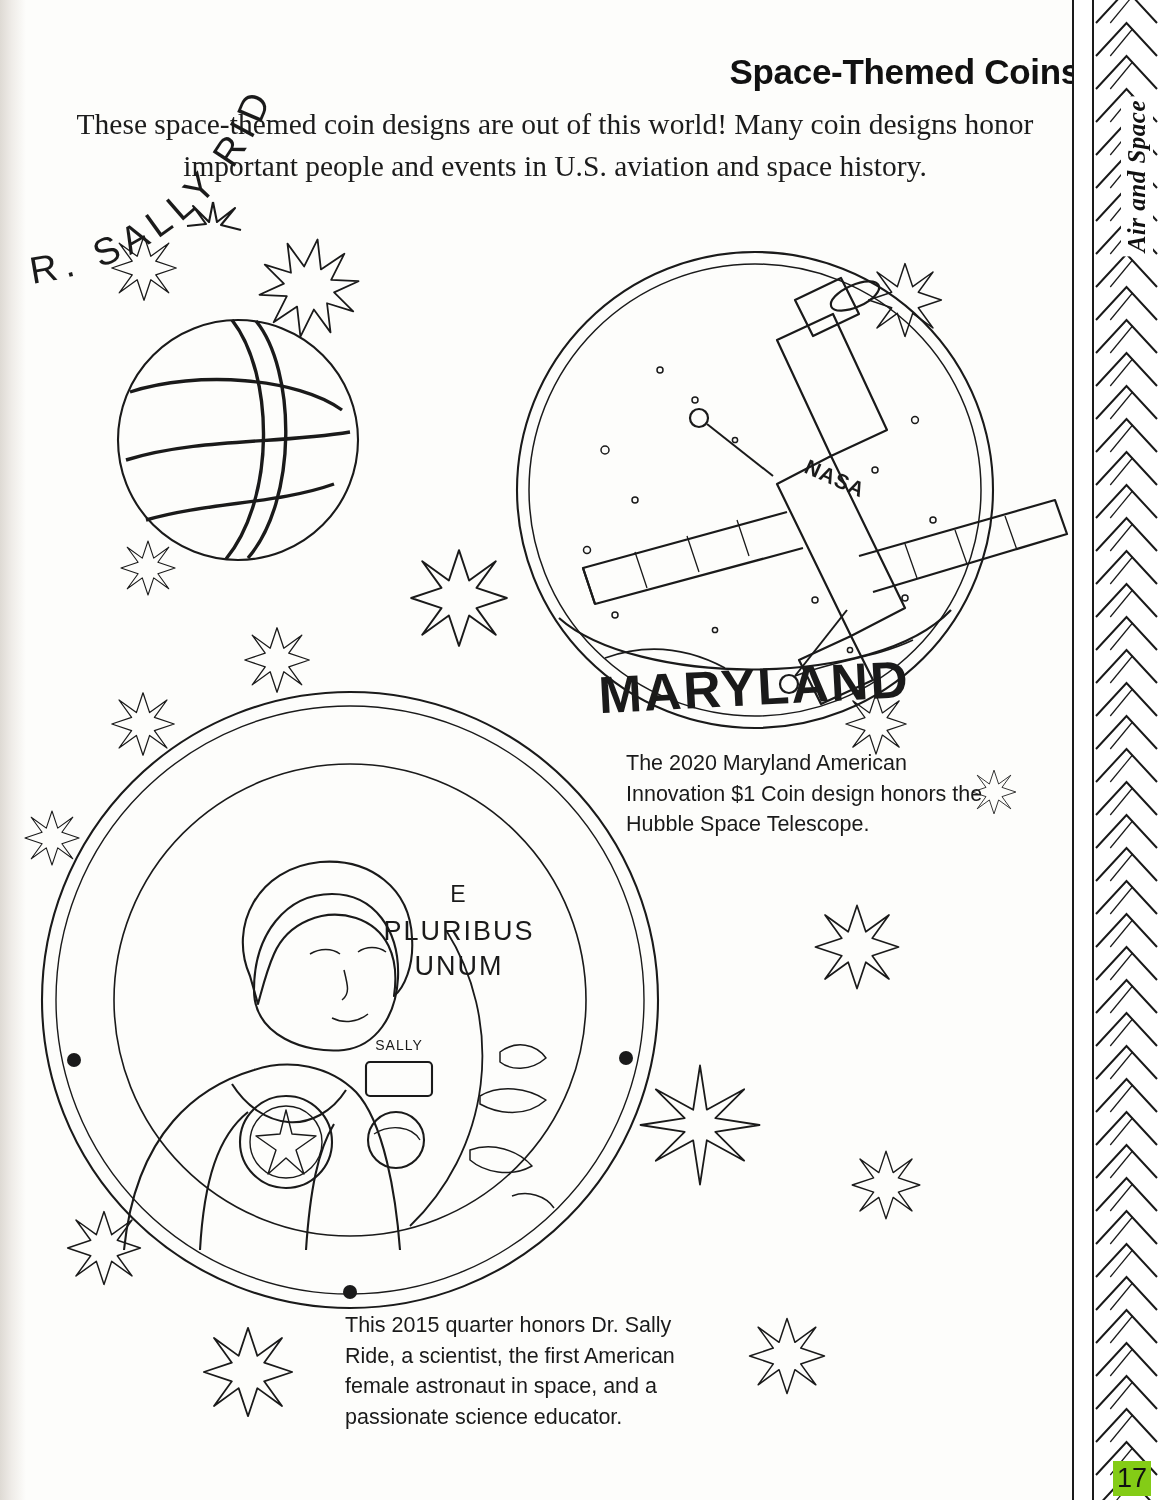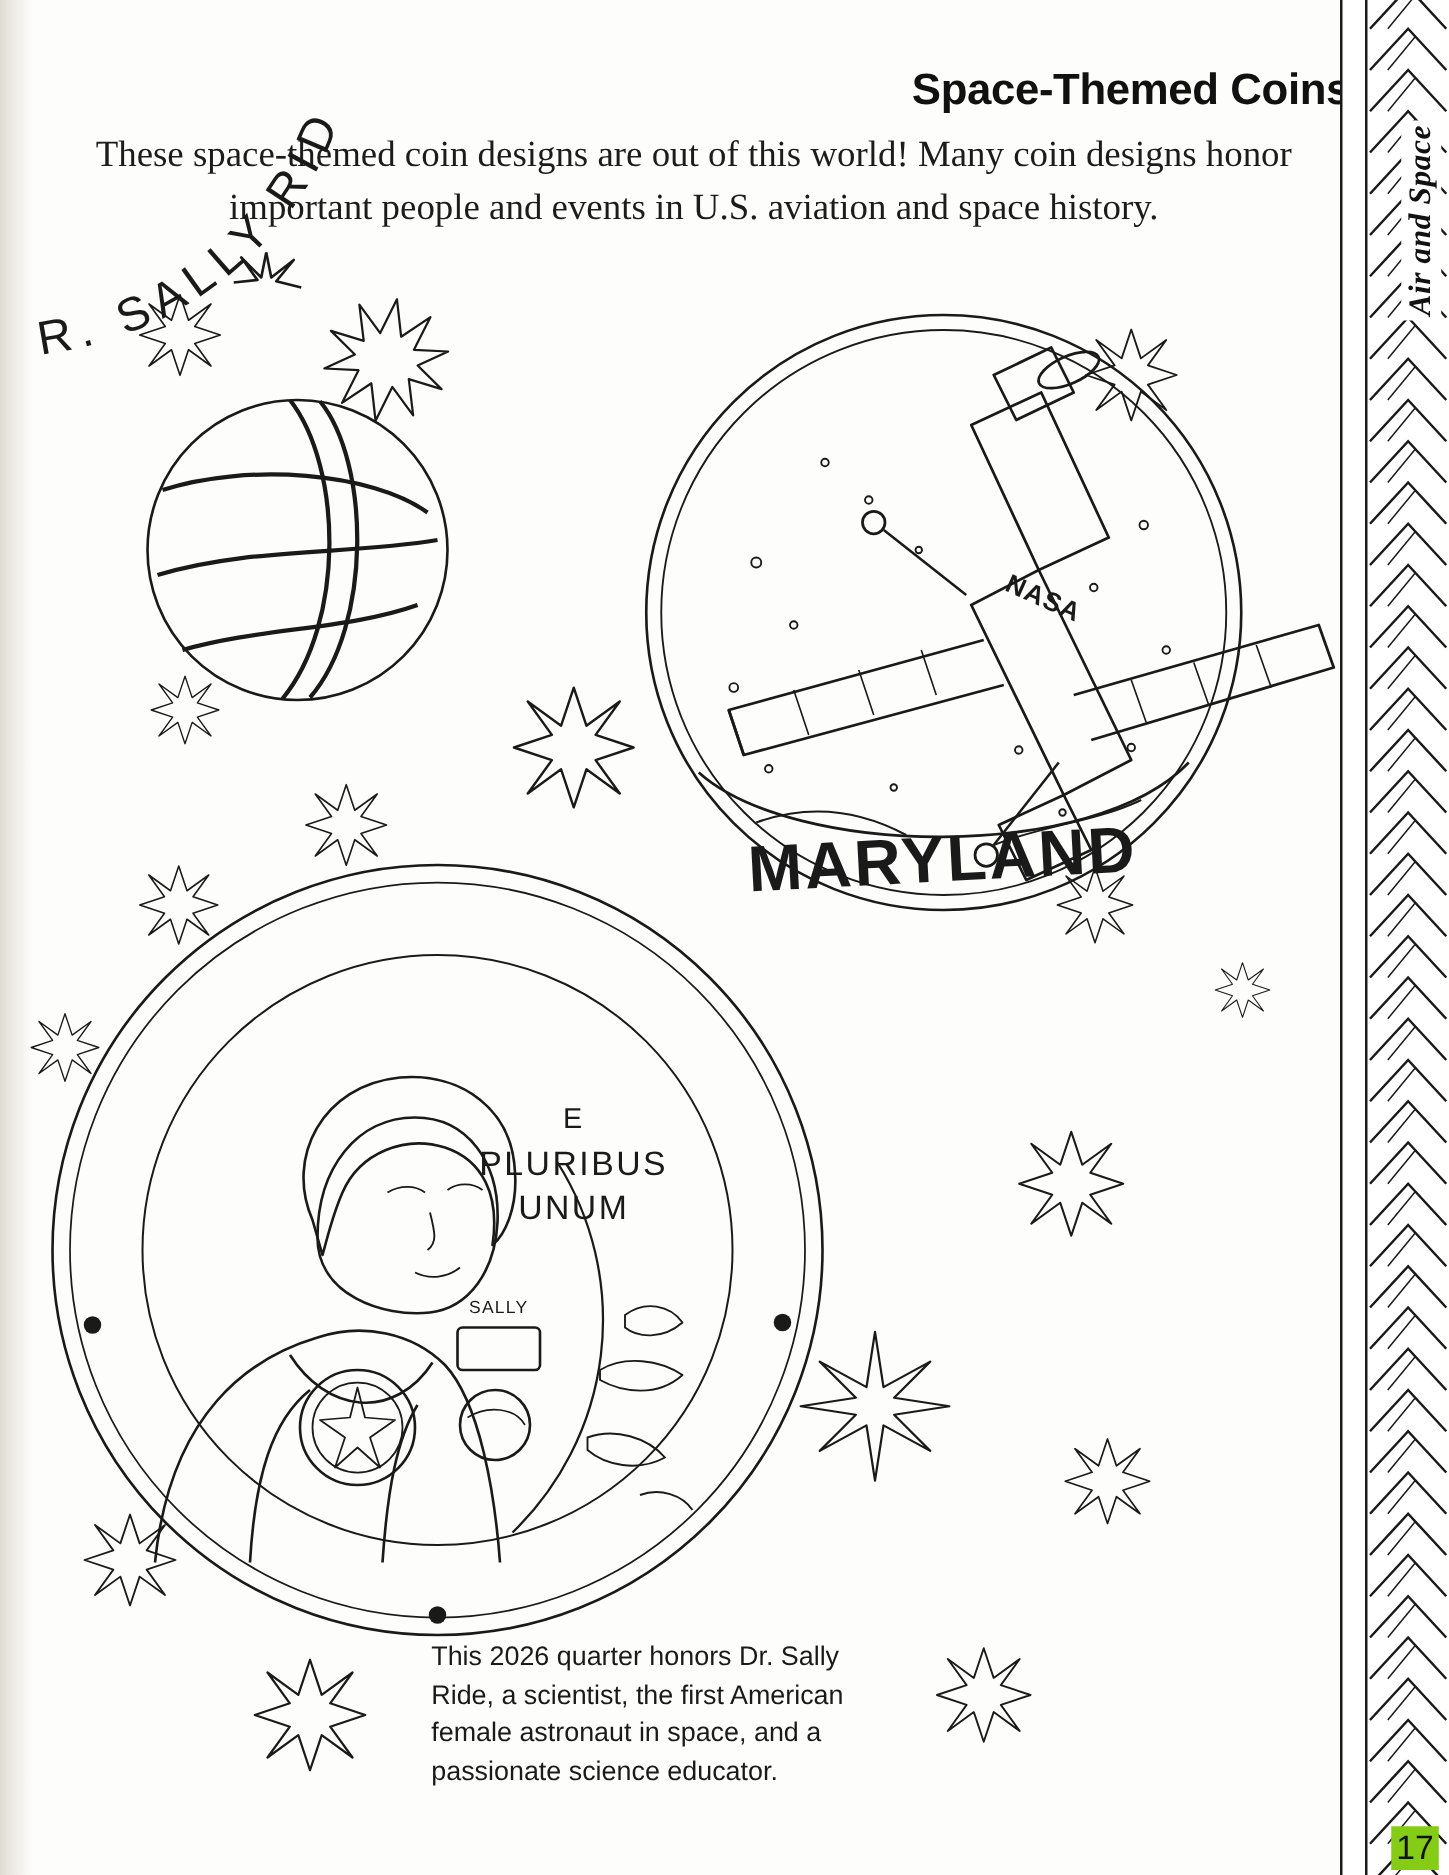--- a/index.html
+++ b/index.html
@@ -290,22 +290,23 @@
         <textPath href="#srRight" startOffset="50%" text-anchor="middle">DR. SALLY RIDE</textPath>
       </text>
 
       <text class="coin-text" x="459" y="902" font-size="23" text-anchor="middle" letter-spacing="2">E</text>
       <text class="coin-text" x="459" y="940" font-size="27" text-anchor="middle" letter-spacing="2">PLURIBUS</text>
       <text class="coin-text" x="459" y="975" font-size="27" text-anchor="middle" letter-spacing="2">UNUM</text>
       <text class="coin-text" x="399" y="1050" font-size="14" text-anchor="middle" letter-spacing="1">SALLY</text>
     </g>
   </svg>
 
-
-  <div class="caption" id="caption-sallyride">This 2026 quarter honors Dr. Sally Ride, a scientist, the first American female astronaut in space, and a passionate science educator.</div>
+  <div class="caption" id="caption-maryland">The 2020 Maryland American Innovation $1 Coin design honors the Hubble Space Telescope.</div>
+
+  <div class="caption" id="caption-sallyride">This 2015 quarter honors Dr. Sally Ride, a scientist, the first American female astronaut in space, and a passionate science educator.</div>
 
   <div class="side-strip">
     <div class="inner-rule"></div>
     <svg class="tri-col" width="65" height="1500" viewBox="0 0 65 1500" preserveAspectRatio="none">
       <g fill="none" stroke="#1a1a1a" stroke-width="2">
         
       </g>
       <g id="tri-group" fill="none" stroke="#1a1a1a" stroke-width="2">
           <path d="M2,23 L32.5,-10 L63,23"></path>
           <path d="M2,23 L2,23 M16.25,23 L38.5,-4" stroke-width="1.2"></path>

